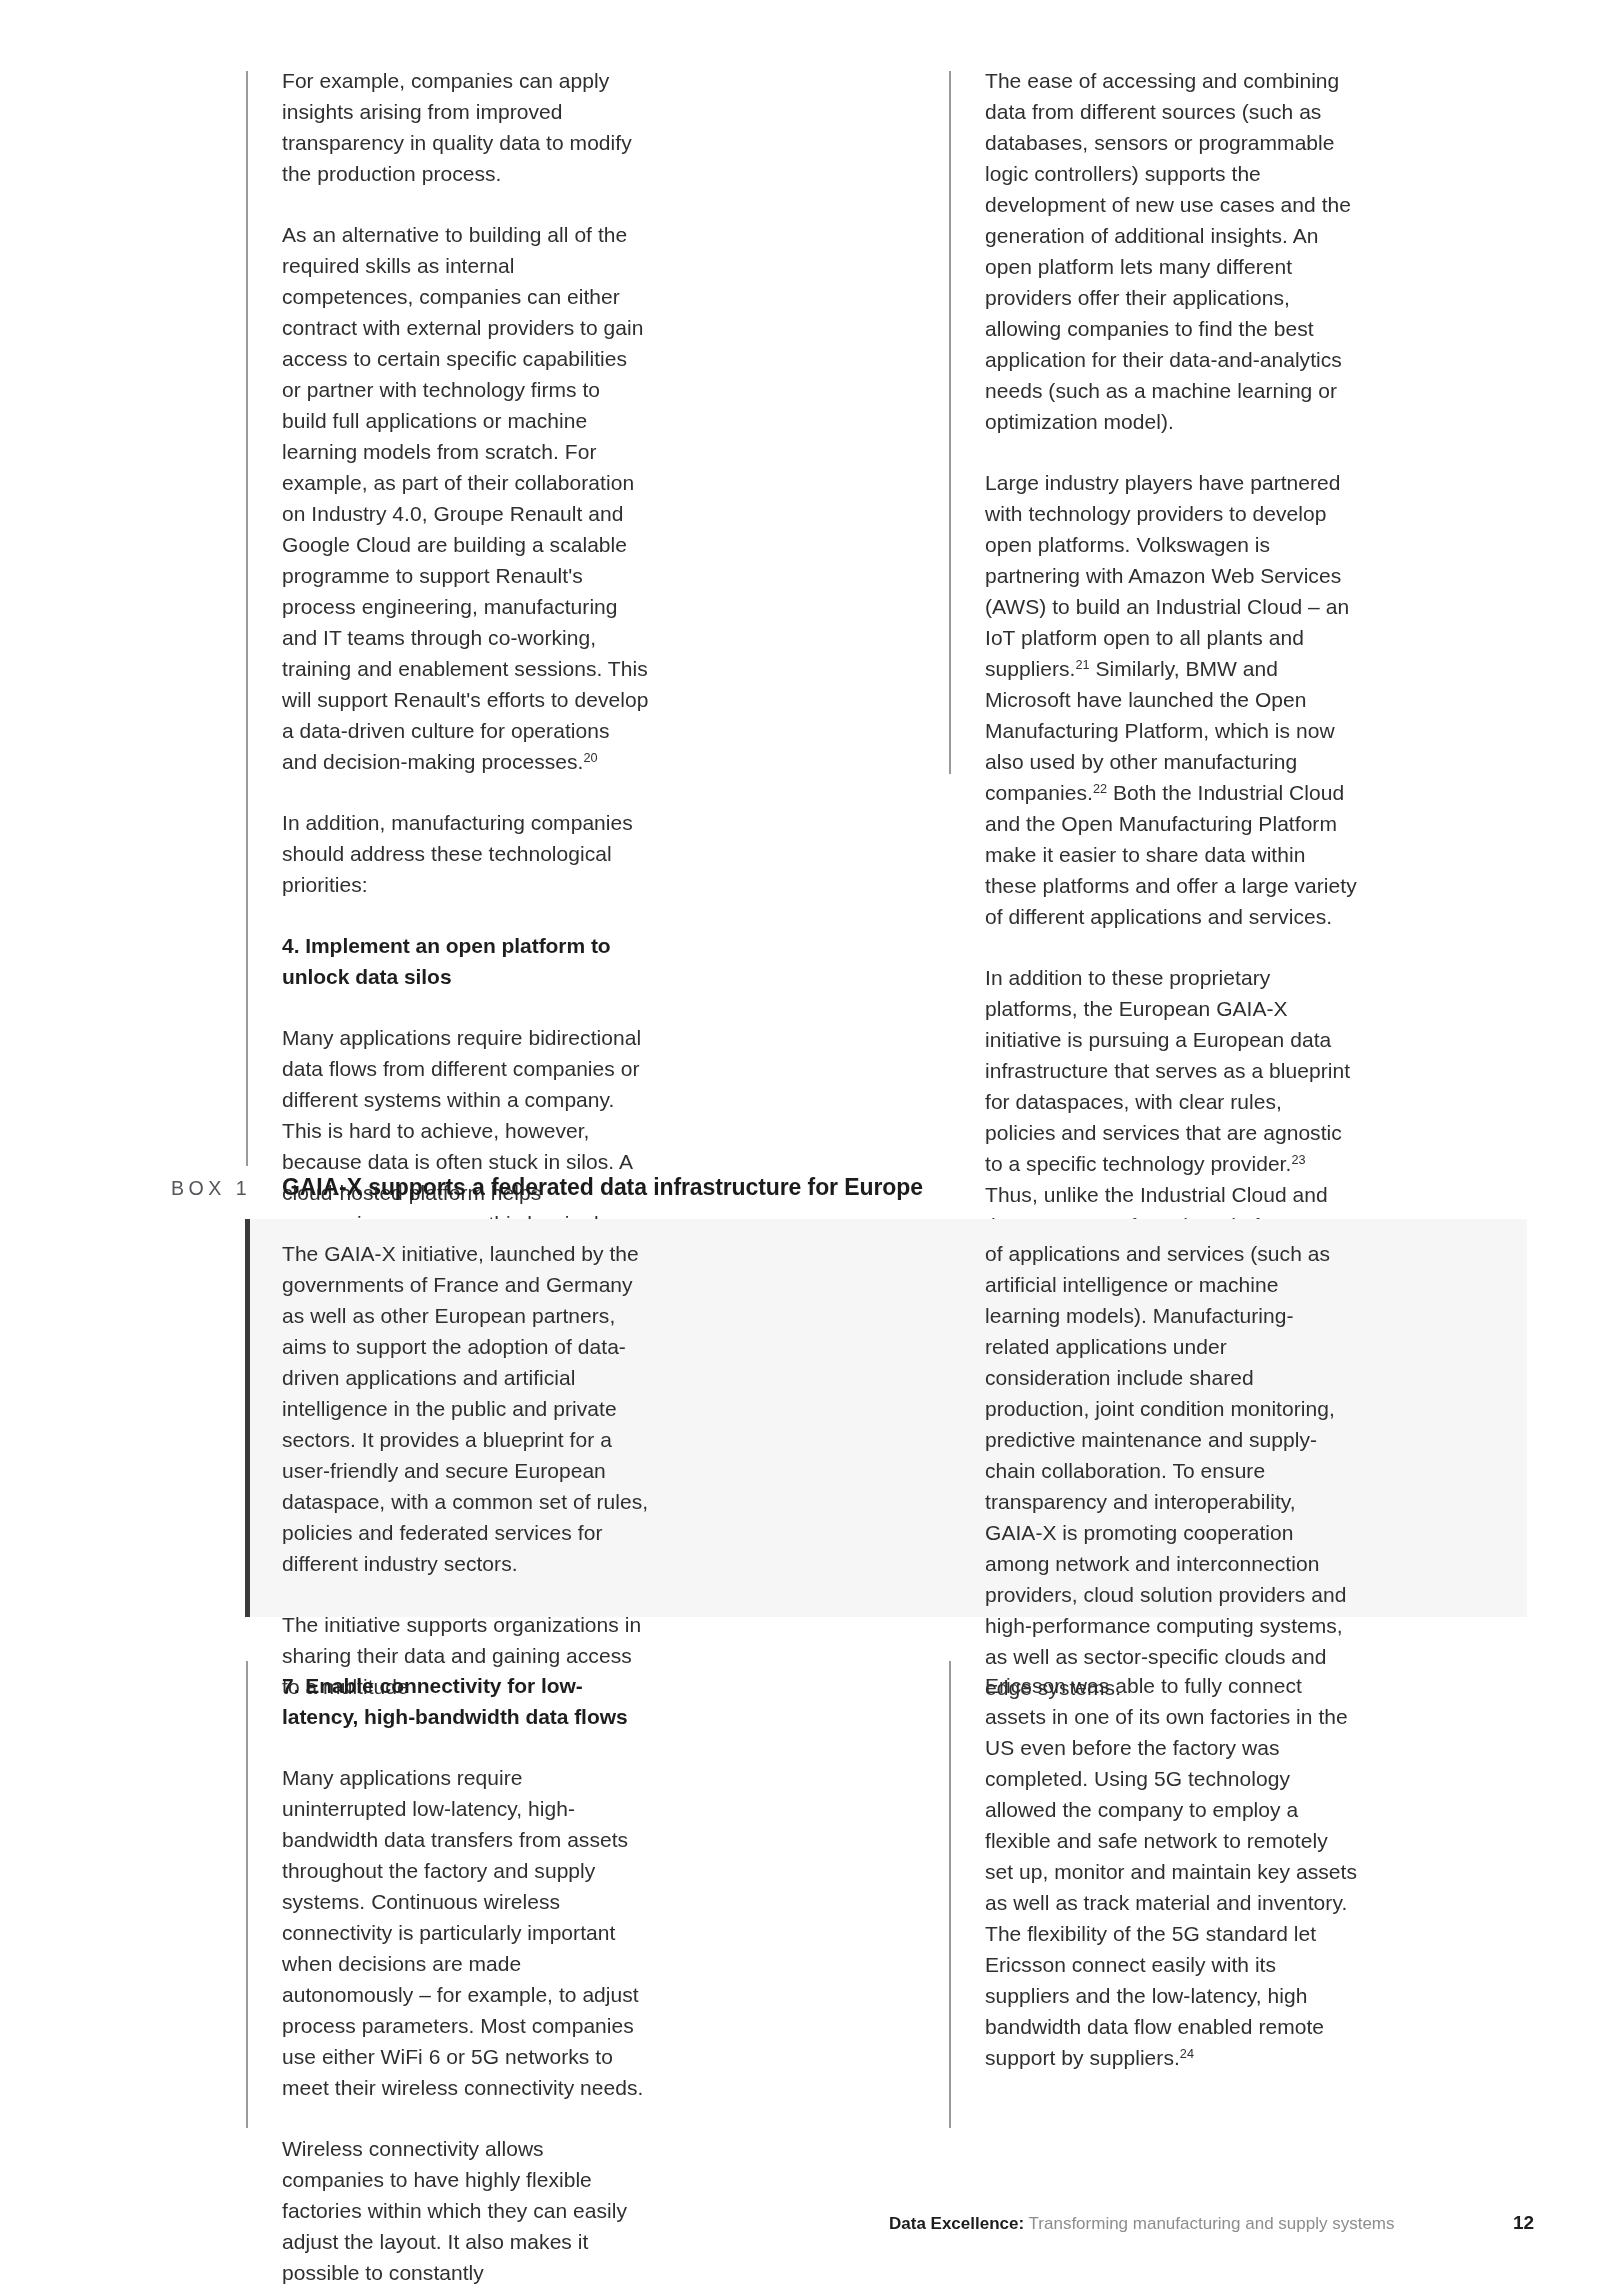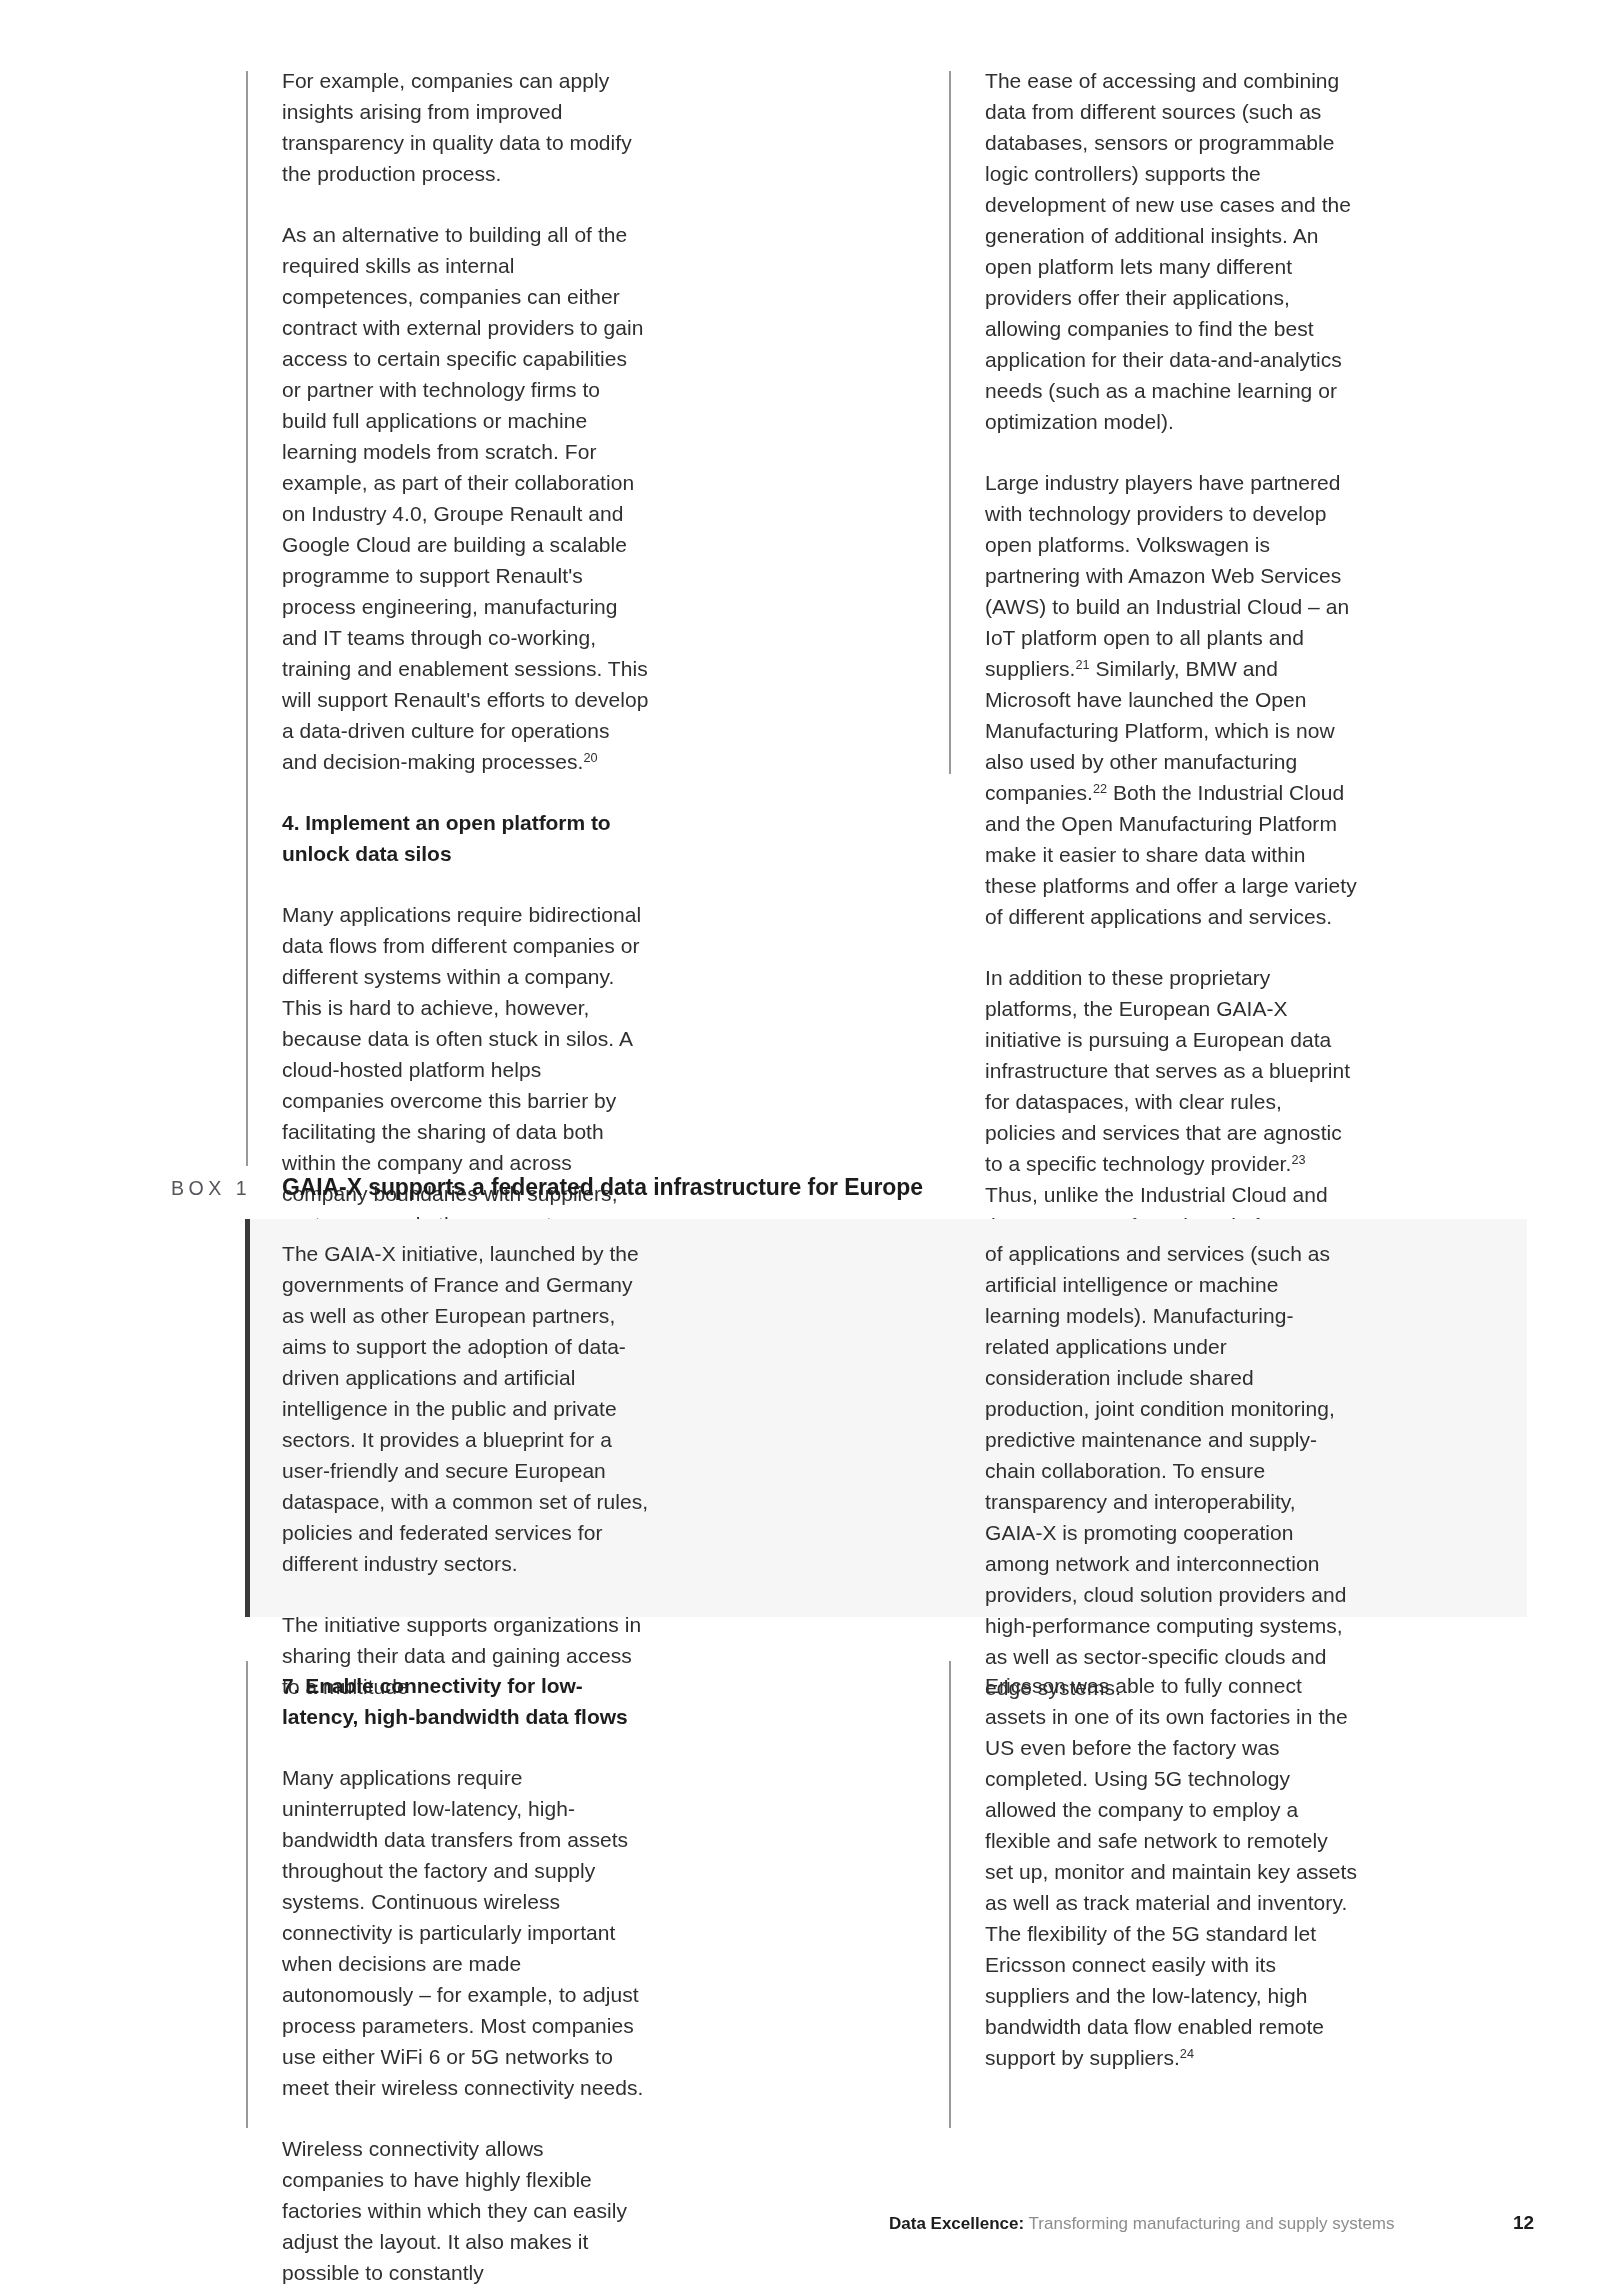--- a/index.html
+++ b/index.html
@@ -115,20 +115,21 @@
 
   <div class="rule-thin" style="left:949px; top:55px; height:703px;"></div>
   <div class="rule-thin" style="left:949px; top:1240px; height:323px;"></div>
   <div class="rule-thin" style="left:949px; top:1645px; height:467px;"></div>
 
   <div class="col" style="left:282px; top:49px; width:367px;">
     <p>For example, companies can apply insights arising from improved transparency in quality data to modify the production process.</p>
 
     <p><span>As an alternative to building all of the required skills as internal competences, companies can either contract with external providers to gain access to certain specific capabilities or partner with technology firms to build full applications or machine learning models from scratch. For example, as part of their collaboration on Industry 4.0, Groupe Renault and Google Cloud are building a scalable programme to support Renault's process engineering, manufacturing and IT teams through co-working, training and enablement sessions. This will support Renault's efforts to develop a data-driven culture for operations and decision-making processes.</span><sup>20</sup></p>
 
+    <p>In addition, manufacturing companies should address these technological priorities:</p>
 
     <h3 class="sec">4. Implement an open platform to unlock data silos</h3>
 
     <p class="tight">Many applications require bidirectional data flows from different companies or different systems within a company. This is hard to achieve, however, because data is often stuck in silos. A cloud-hosted platform helps companies overcome this barrier by facilitating the sharing of data both within the company and across company boundaries with suppliers, customers and other ecosystem partners.</p>
   </div>
 
   <div class="col" style="left:985px; top:49px; width:372px;">
     <p>The ease of accessing and combining data from different sources (such as databases, sensors or programmable logic controllers) supports the development of new use cases and the generation of additional insights. An open platform lets many different providers offer their applications, allowing companies to find the best application for their data-and-analytics needs (such as a machine learning or optimization model).</p>
 
     <p><span>Large industry players have partnered with technology providers to develop open platforms. Volkswagen is partnering with Amazon Web Services (AWS) to build an Industrial Cloud – an IoT platform open to all plants and suppliers.</span><sup>21</sup><span> Similarly, BMW and Microsoft have launched the Open Manufacturing Platform, which is now also used by other manufacturing companies.</span><sup>22</sup><span> Both the Industrial Cloud and the Open Manufacturing Platform make it easier to share data within these platforms and offer a large variety of different applications and services.</span></p>

